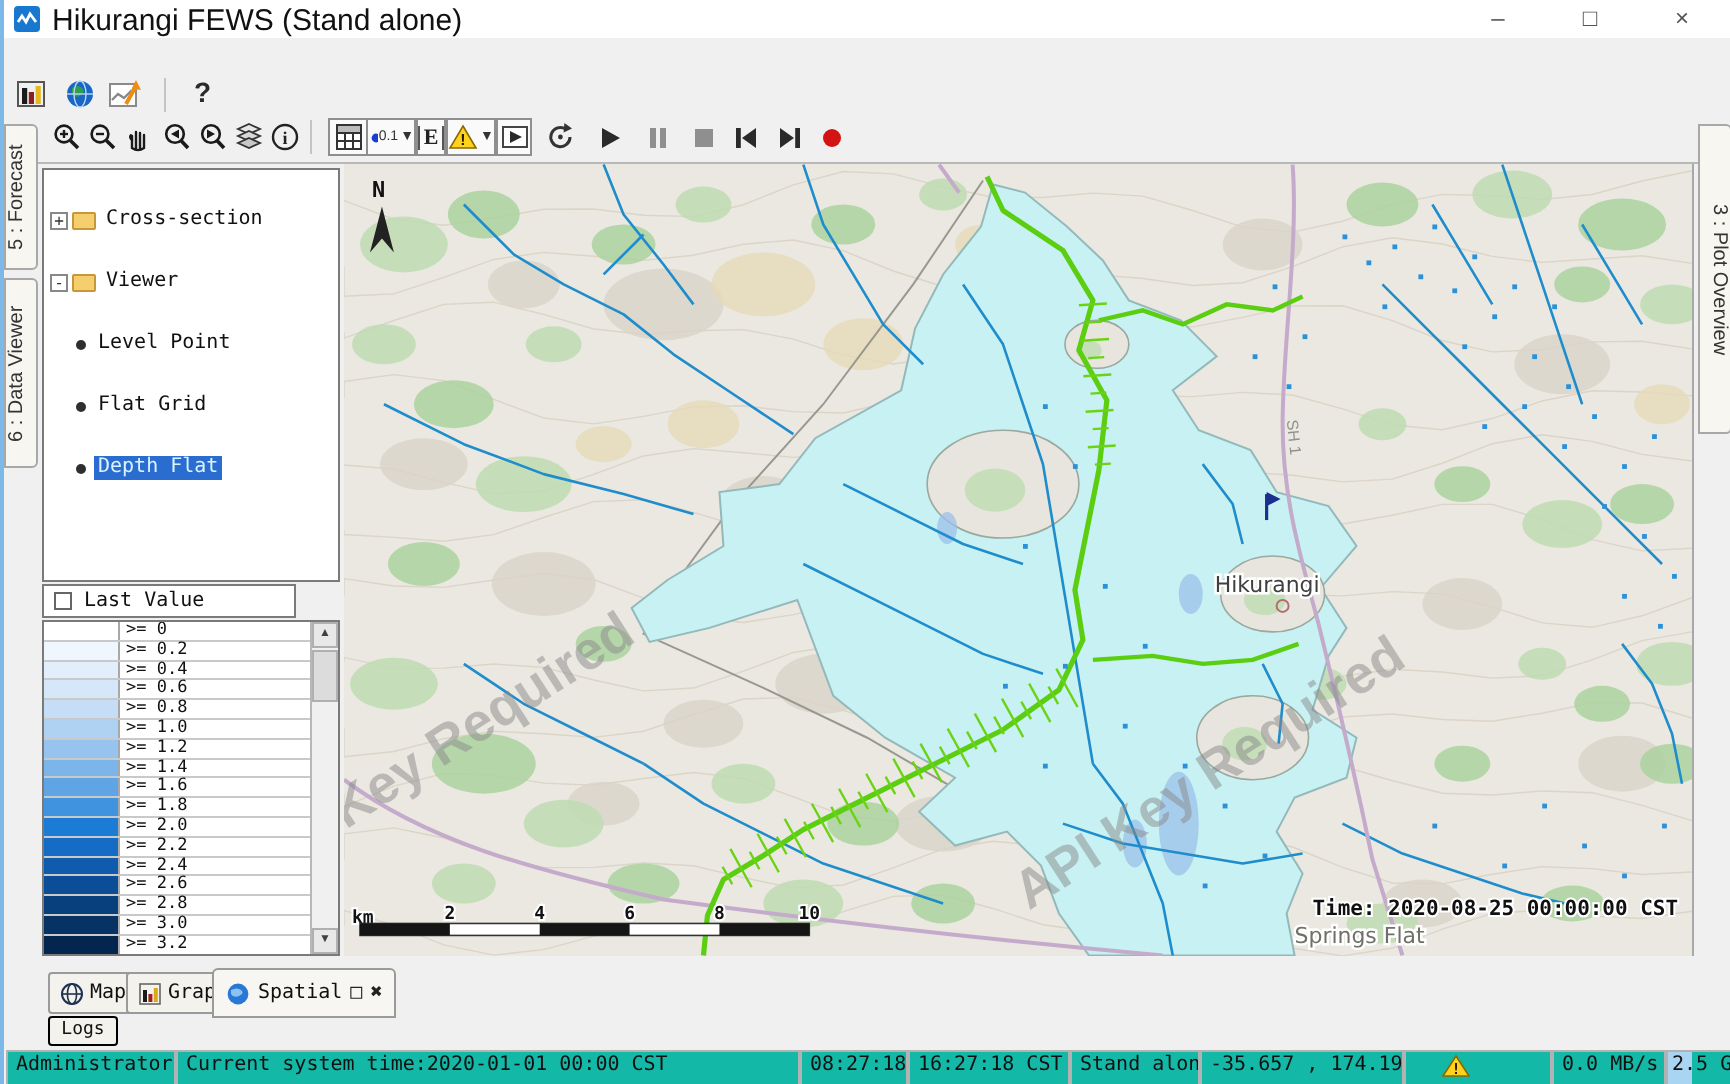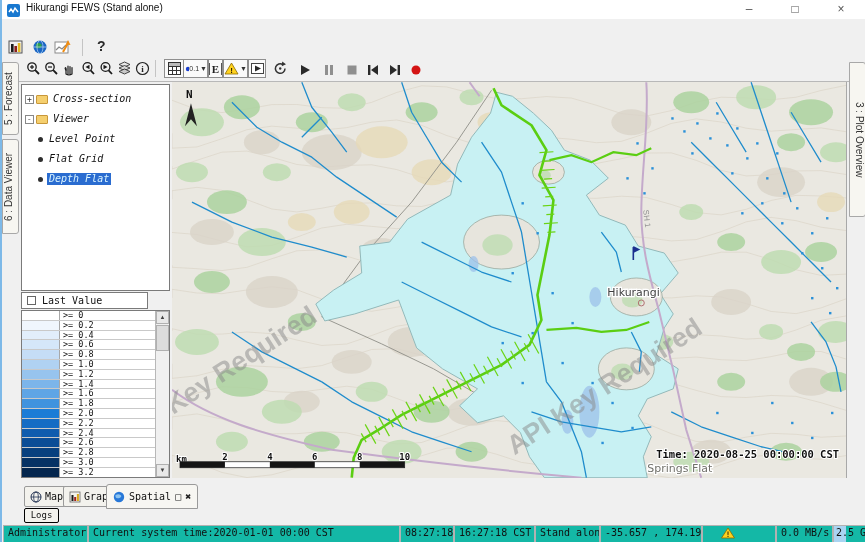--- a/index.html
+++ b/index.html
@@ -1,21 +1,21 @@
 <!DOCTYPE html>
 <html><head>
 <meta charset="utf-8">
 <style>
   html,body{margin:0;padding:0;background:#cfcfcf;}
   #app{position:relative;width:865px;height:542px;background:#f0f0f0;overflow:hidden;
        font-family:"Liberation Sans",sans-serif;border-left:2px solid #7db9e8;box-sizing:border-box;}
   
   .titlebar{position:absolute;left:0;top:0;width:100%;height:19px;background:#ffffff;}
   .app-icon{position:absolute;left:5px;top:3px;width:13px;height:13px;}
-  .title-text{position:absolute;left:24px;top:2px;font-size:10px;color:#111;}
+  .title-text{position:absolute;left:24px;top:2px;font-size:15px;color:#111;}
   .win-btn{position:absolute;top:0;width:34px;height:19px;text-align:center;font-size:12px;color:#555;line-height:18px;}
   .btn-min{left:730px;}.btn-max{left:776px;}.btn-close{left:822px;}
   
   .menubar{position:absolute;left:0;top:19px;width:100%;height:17px;background:#ffffff;border-bottom:1px solid #e6e6e6;}
   .menu-item{display:inline-block;padding:1px 8px 0 8px;font-size:12px;color:#111;}
   
   .toolbar1{position:absolute;left:0;top:37px;width:100%;height:20px;background:#f0f0f0;}
   .toolbar2{position:absolute;left:0;top:57px;width:100%;height:25px;background:#f0f0f0;border-bottom:1px solid #b8b8b8;box-sizing:border-box;}
   .tb-icon{position:absolute;top:2px;width:16px;height:16px;}
   .tb2-icon{position:absolute;top:4px;width:15px;height:15px;}
@@ -27,21 +27,21 @@
   .timeline-box{position:absolute;left:424px;top:60px;width:320px;height:20px;border:1px solid #9a9a9a;background:#f4f4f4;box-sizing:border-box;}
   .date-label{position:absolute;left:750px;top:63px;font-family:"DejaVu Sans Mono",monospace;font-size:11px;font-weight:bold;color:#101010;}
   
   .vtab-l{position:absolute;left:0;width:17px;background:#f7f6f1;border:1px solid #a8a8a8;box-sizing:border-box;
           writing-mode:vertical-rl;transform:rotate(180deg);font-size:10px;color:#333;text-align:center;border-radius:3px 0 0 3px;}
   .vtab-r{position:absolute;left:847px;width:17px;background:#f7f6f1;border:1px solid #a8a8a8;box-sizing:border-box;
           writing-mode:vertical-rl;font-size:10px;color:#333;text-align:center;border-radius:0 3px 3px 0;}
   
   .tree-panel{position:absolute;left:19px;top:84px;width:149px;height:207px;background:#fff;border:1px solid #7a7a7a;
               box-sizing:border-box;font-family:"DejaVu Sans Mono",monospace;font-size:10px;color:#111;overflow:hidden;}
-  .tree-row{position:relative;height:12px;line-height:12px;white-space:nowrap;margin-top:8px;font-style:italic;}
+  .tree-row{position:relative;height:12px;line-height:12px;white-space:nowrap;margin-top:19px;}
   .tw{display:inline-block;vertical-align:middle;}
   .pmbox{width:9px;height:9px;border:1px solid #888;background:#fff;font-size:8px;line-height:7px;text-align:center;color:#333;box-sizing:border-box;margin:0 2px 0 3px;}
   .folder{width:12px;height:9px;background:#f5cf6e;border:1px solid #c8973a;box-sizing:border-box;border-radius:1px;margin-right:3px;}
   .bullet{width:5px;height:5px;background:#2f2f2f;border-radius:50%;margin:0 4px 0 2px;}
   .tree-label{display:inline-block;vertical-align:middle;padding:0 2px;}
   .tree-label.sel{background:#2a6cd0;color:#d9f4ff;}
   .leaf-indent{display:inline-block;width:14px;}
   
   .legend-check{position:absolute;left:19px;top:292px;width:127px;height:17px;background:#fff;border:1px solid #7a7a7a;box-sizing:border-box;
                 font-family:"DejaVu Sans Mono",monospace;font-size:10px;color:#111;}

